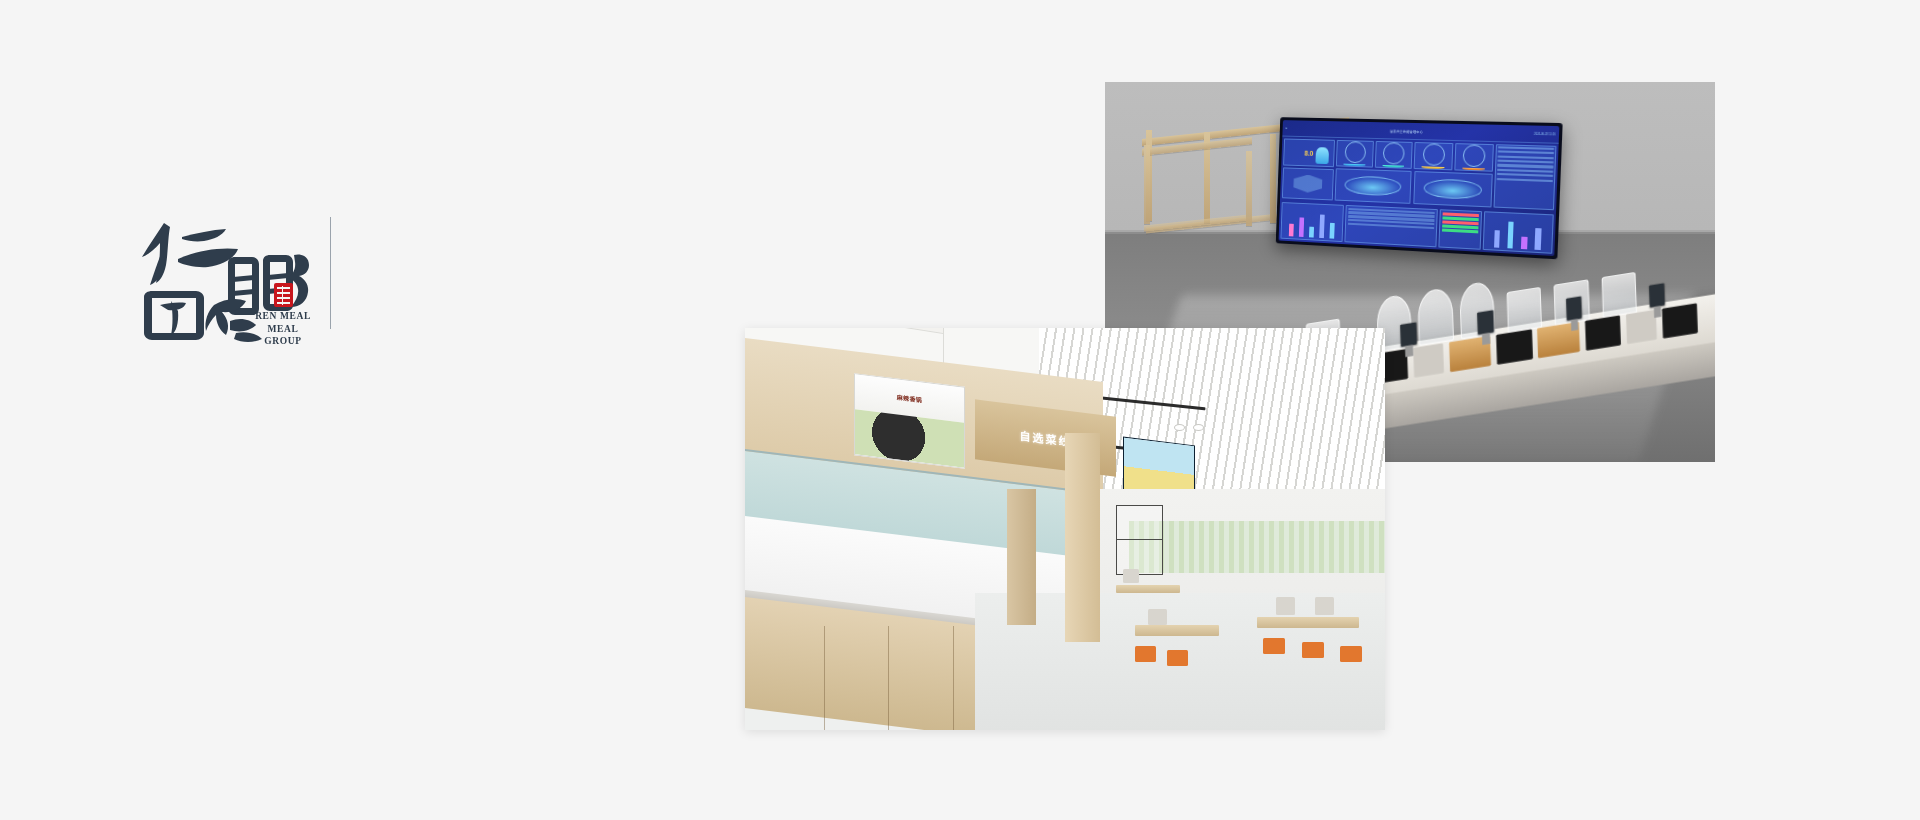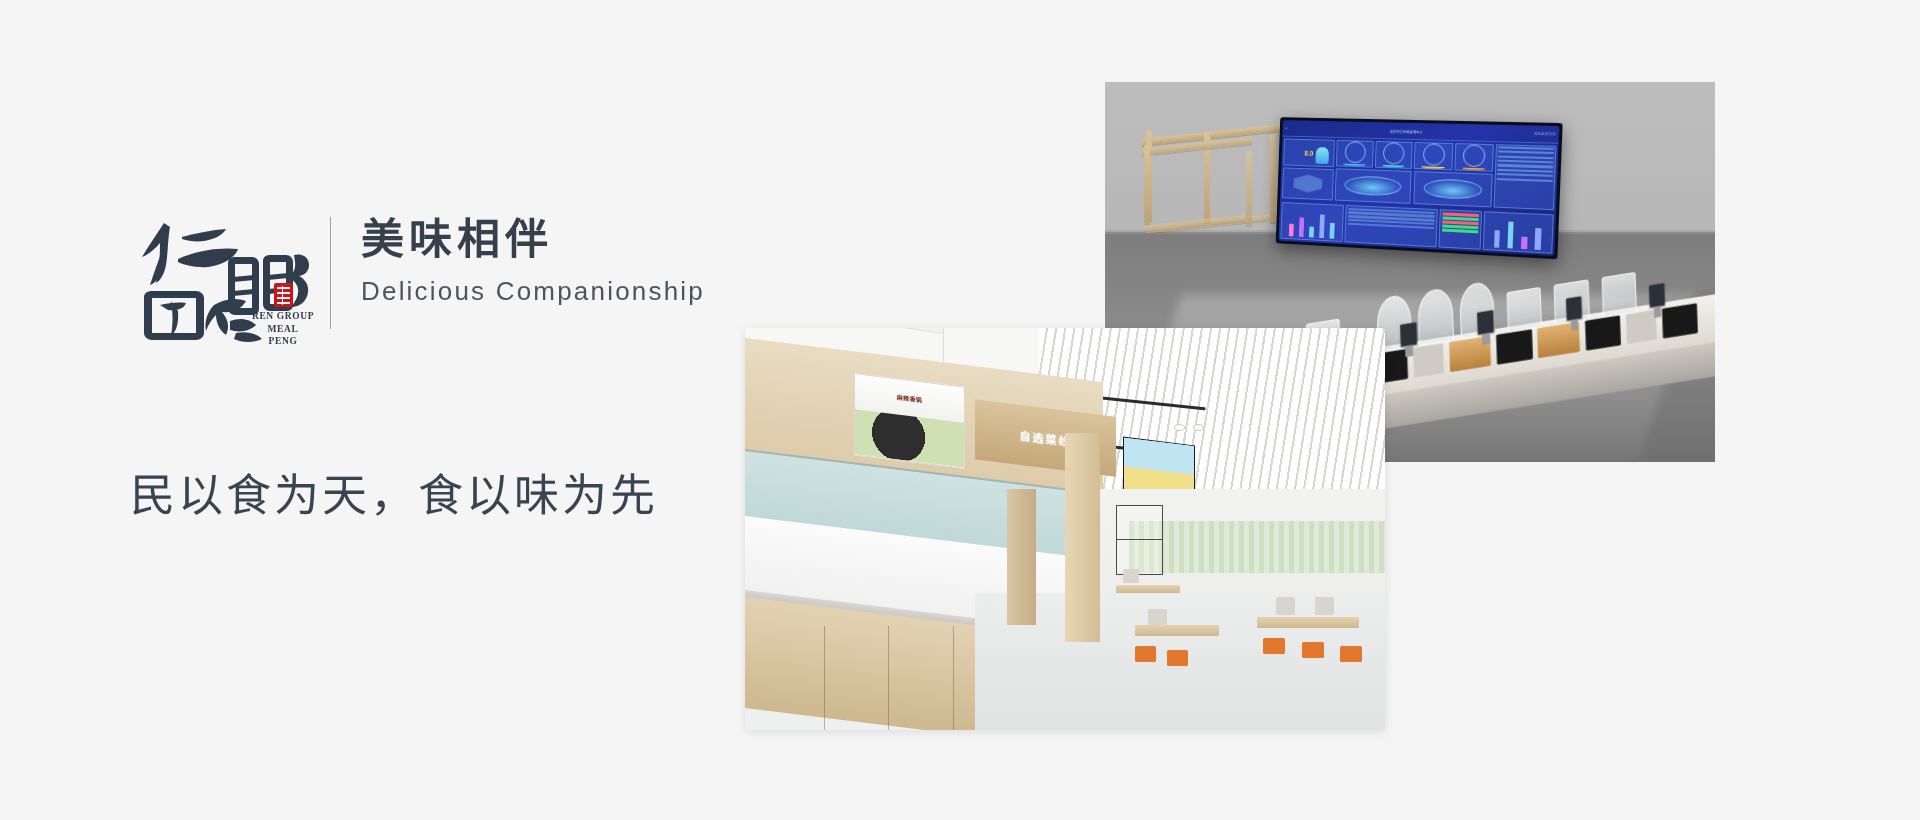--- a/index.html
+++ b/index.html
@@ -279,35 +279,30 @@
 
             <path d="M84 100 C94 94 106 92 116 96 C112 104 102 108 92 107 C98 114 100 122 96 130
                      C90 126 86 118 86 110 C82 114 78 120 76 126 C74 116 78 106 84 100 Z"></path>
             <path d="M100 116 C110 112 120 114 126 120 C120 126 110 128 100 125 Z"></path>
             <path d="M106 128 C116 126 126 128 132 134 C124 138 112 138 104 134 Z"></path>
           </g>
         </svg>
 
         <div class="seal-stack">
           <div class="seal"></div>
-          <div class="seal-en">REN GROUP</div>
+          <div class="seal-en">REN MEAL</div>
           <div class="seal-en">MEAL</div>
-          <div class="seal-en">PENG</div>
+          <div class="seal-en">GROUP</div>
         </div>
       </div>
 
       <div class="divider"></div>
 
-      <div class="slogan-box">
-        <div class="slogan-cn">美味相伴</div>
-        <div class="slogan-en">Delicious Companionship</div>
-      </div>
-    </div>
-
-    <div class="headline">民以食为天，食以味为先</div>
+    </div>
+
   </div>
 
   <div class="img-render">
     <div class="r-wall"></div>
     <div class="r-floorline"></div>
     <div class="r-floor"></div>
     <div class="r-floorglow"></div>
 
     <div class="pergola">
       <div class="pg-bar pg-top"></div>

